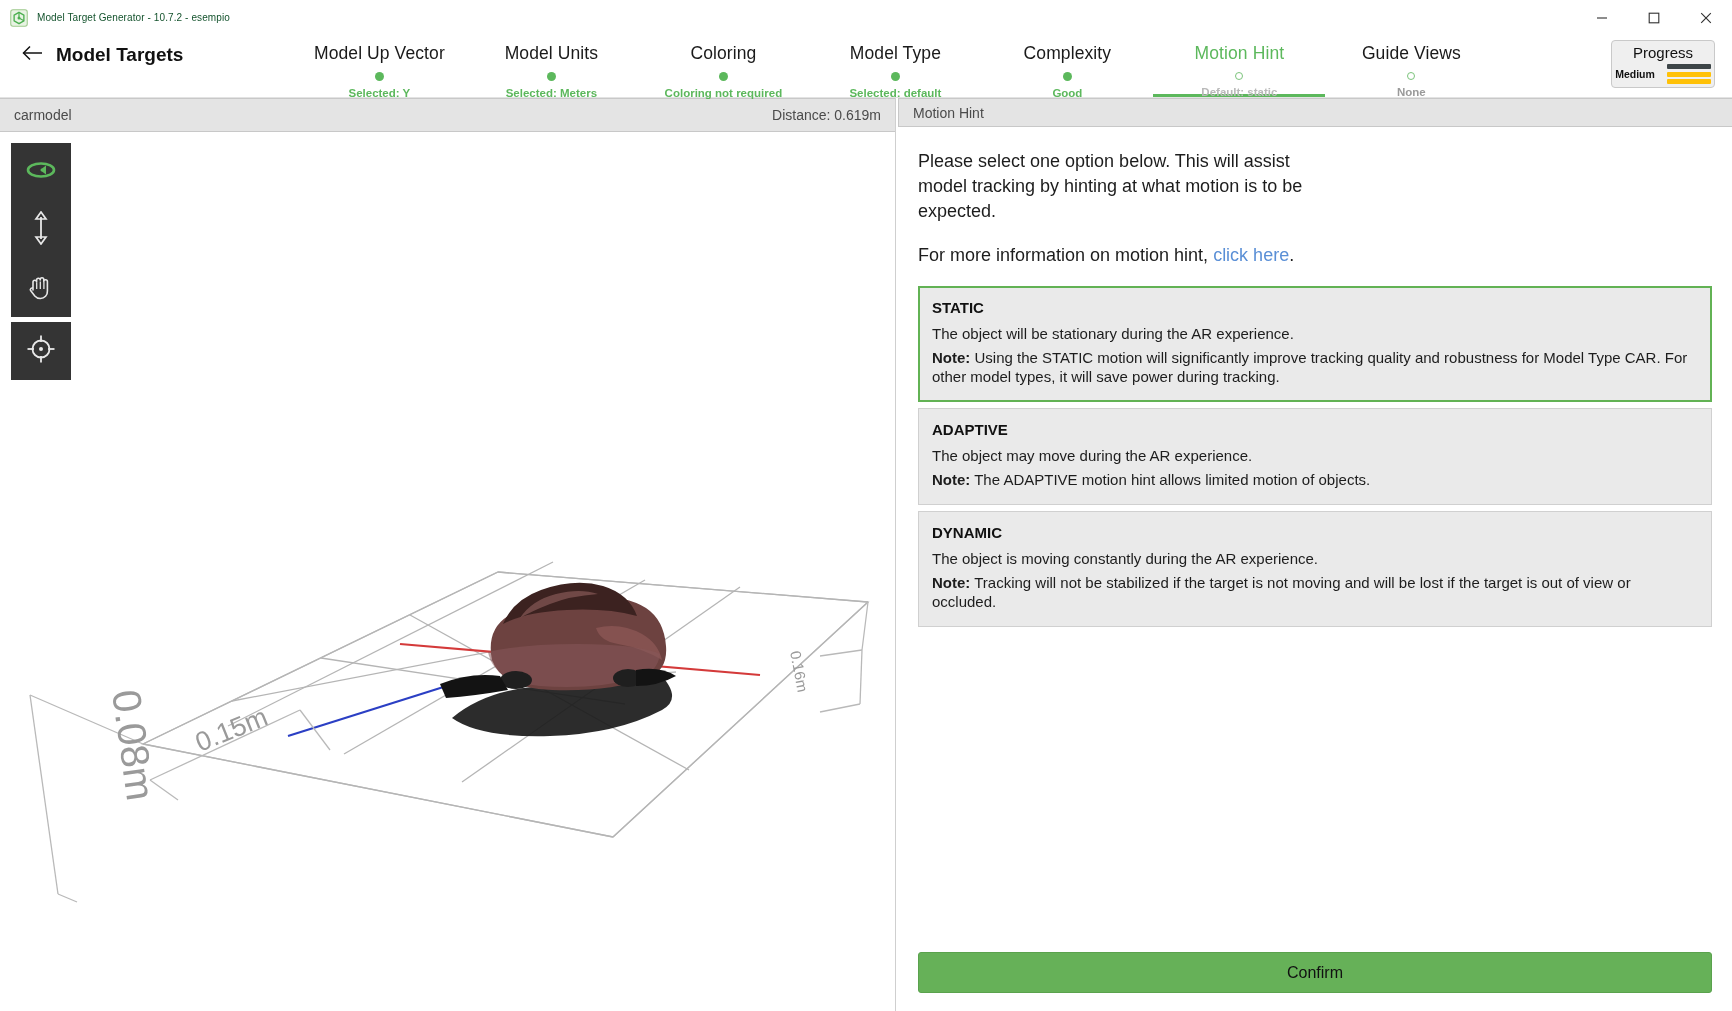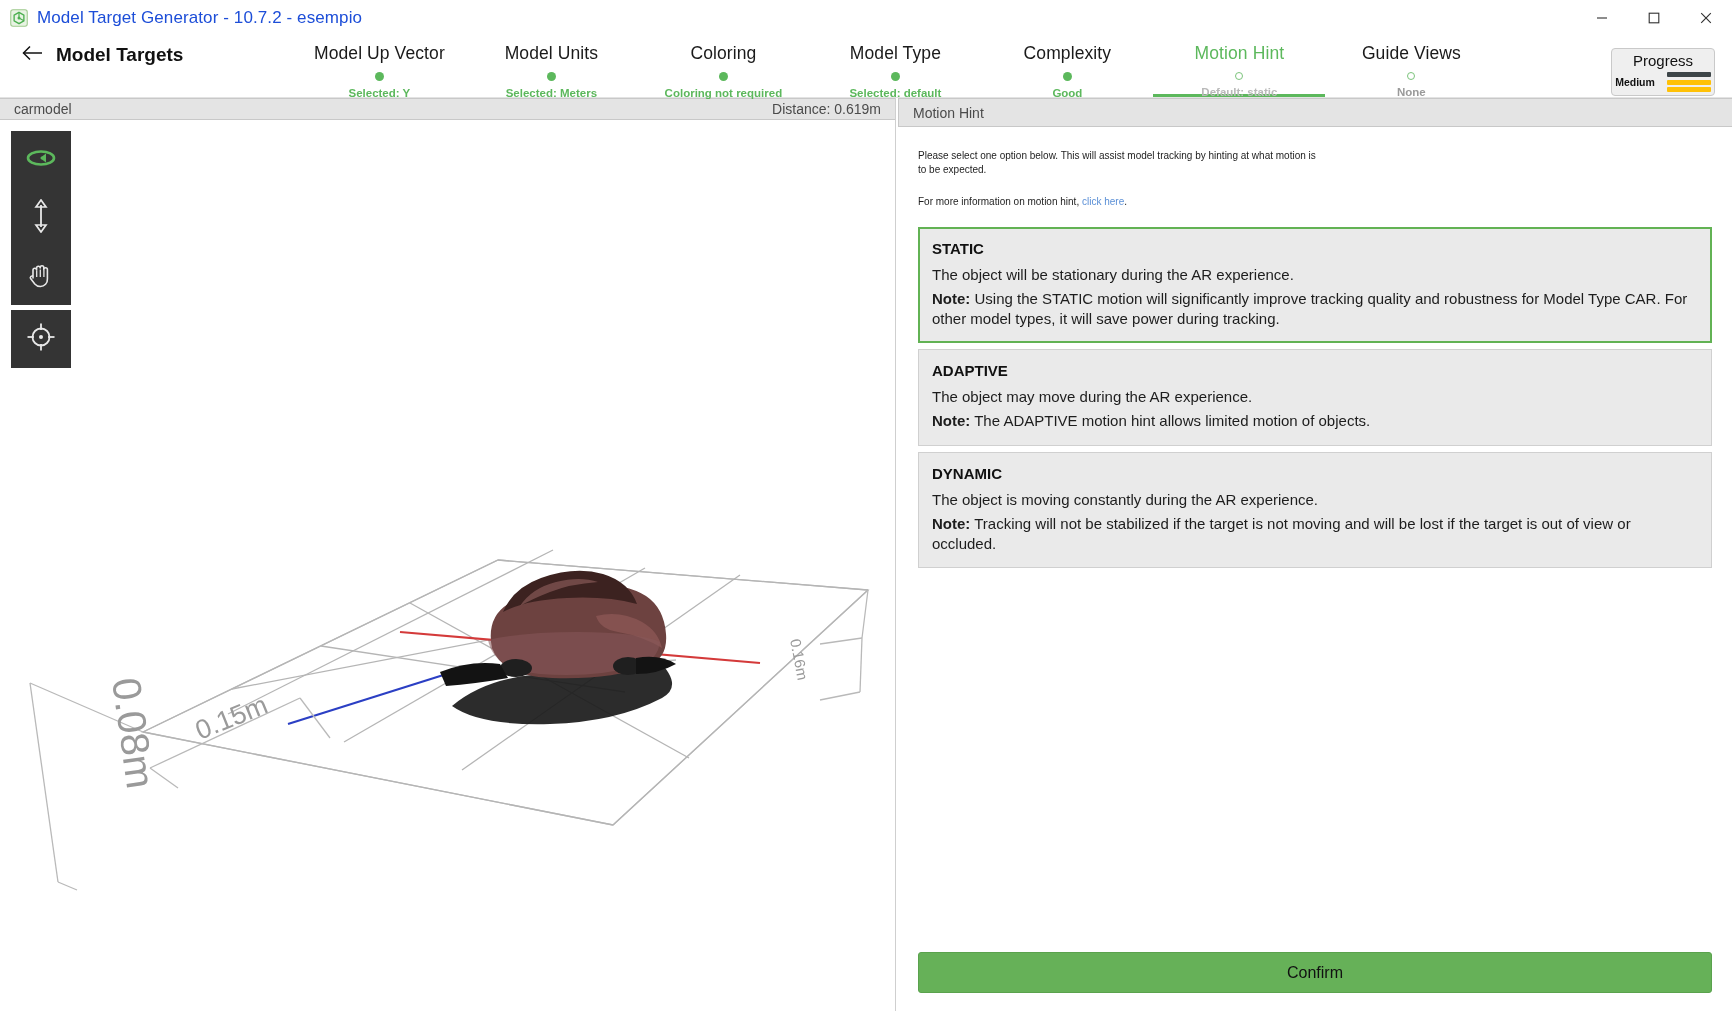--- a/index.html
+++ b/index.html
@@ -16,21 +16,21 @@
     background: #ffffff;
     display: flex; align-items: center;
     border-bottom: 1px solid #ffffff;
     position: relative;
   }
   #app-logo {
     width: 18px; height: 18px; margin-left: 10px; margin-right: 9px;
     flex: 0 0 auto;
   }
   #title-text {
-    font-size: 17px; color: #1d4ed8; letter-spacing: .1px;
+    font-size: 10px; color: #14532d; letter-spacing: .1px;
   }
   #win-controls {
     position: absolute; right: 0; top: 0; height: 36px;
     display: flex; align-items: stretch;
   }
   .win-btn {
     width: 52px; display: flex; align-items: center; justify-content: center;
     color: #202020;
   }
 
@@ -76,21 +76,21 @@
   .dot.filled { background: #5cb85c; }
   .dot.hollow { background: transparent; border: 1.5px solid #7cc47c; width: 8px; height: 8px; }
   .step.done .step-sub { color: #5cb85c; }
   .step.active .step-title { color: #5cb85c; }
   .step.active .step-sub { color: #b9b9b9; }
   .step.active { border-bottom: 3px solid #5cb85c; }
   .step.pending .step-title { color: #1a1a1a; }
   .step.pending .step-sub { color: #9a9a9a; }
 
   #progress-btn {
-    position: absolute; right: 17px; top: 12px;
+    position: absolute; right: 17px; top: 4px;
     width: 104px; height: 48px;
     background: #efefef;
     border: 1px solid #c9c9c9;
     border-radius: 4px;
     display: flex; flex-direction: column;
     align-items: center; justify-content: center;
     gap: 3px;
   }
   #progress-label { font-size: 15px; color: #111; }
   #progress-row { display: flex; align-items: center; gap: 12px; }
@@ -107,21 +107,21 @@
   }
 
   
   #left-panel {
     width: 1262px;
     display: flex; flex-direction: column;
     border-right: 1px solid #cfcfcf;
     background: #ffffff;
   }
   #viewport-header {
-    height: 22px;
+    height: 34px;
     background: #e4e4e4;
     border: 1px solid #c8c8c8;
     border-left: 0; border-right: 0;
     display: flex; align-items: center;
     padding: 0 14px;
     font-size: 14px; color: #4b4b4b;
   }
   #viewport-distance { margin-left: auto; color: #4b4b4b; font-size: 14px; }
 
   #viewport {
@@ -165,21 +165,21 @@
     display: flex; align-items: center;
     padding: 0 14px;
     font-size: 14px; color: #4b4b4b;
   }
   #right-body {
     flex: 1 1 auto;
     display: flex; flex-direction: column;
     padding: 22px 20px 18px 20px;
   }
   .intro-p {
-    font-size: 10px; color: #1d1d1d; line-height: 1.4;
+    font-size: 18px; color: #1d1d1d; line-height: 1.4;
     margin-bottom: 18px;
     max-width: 398px;
   }
   .intro-p a { color: #5a8fd6; text-decoration: none; }
 
   .option-card {
     background: #eaeaea;
     border: 1px solid #d0d0d0;
     padding: 12px 13px 14px 13px;
     margin-bottom: 6px;

